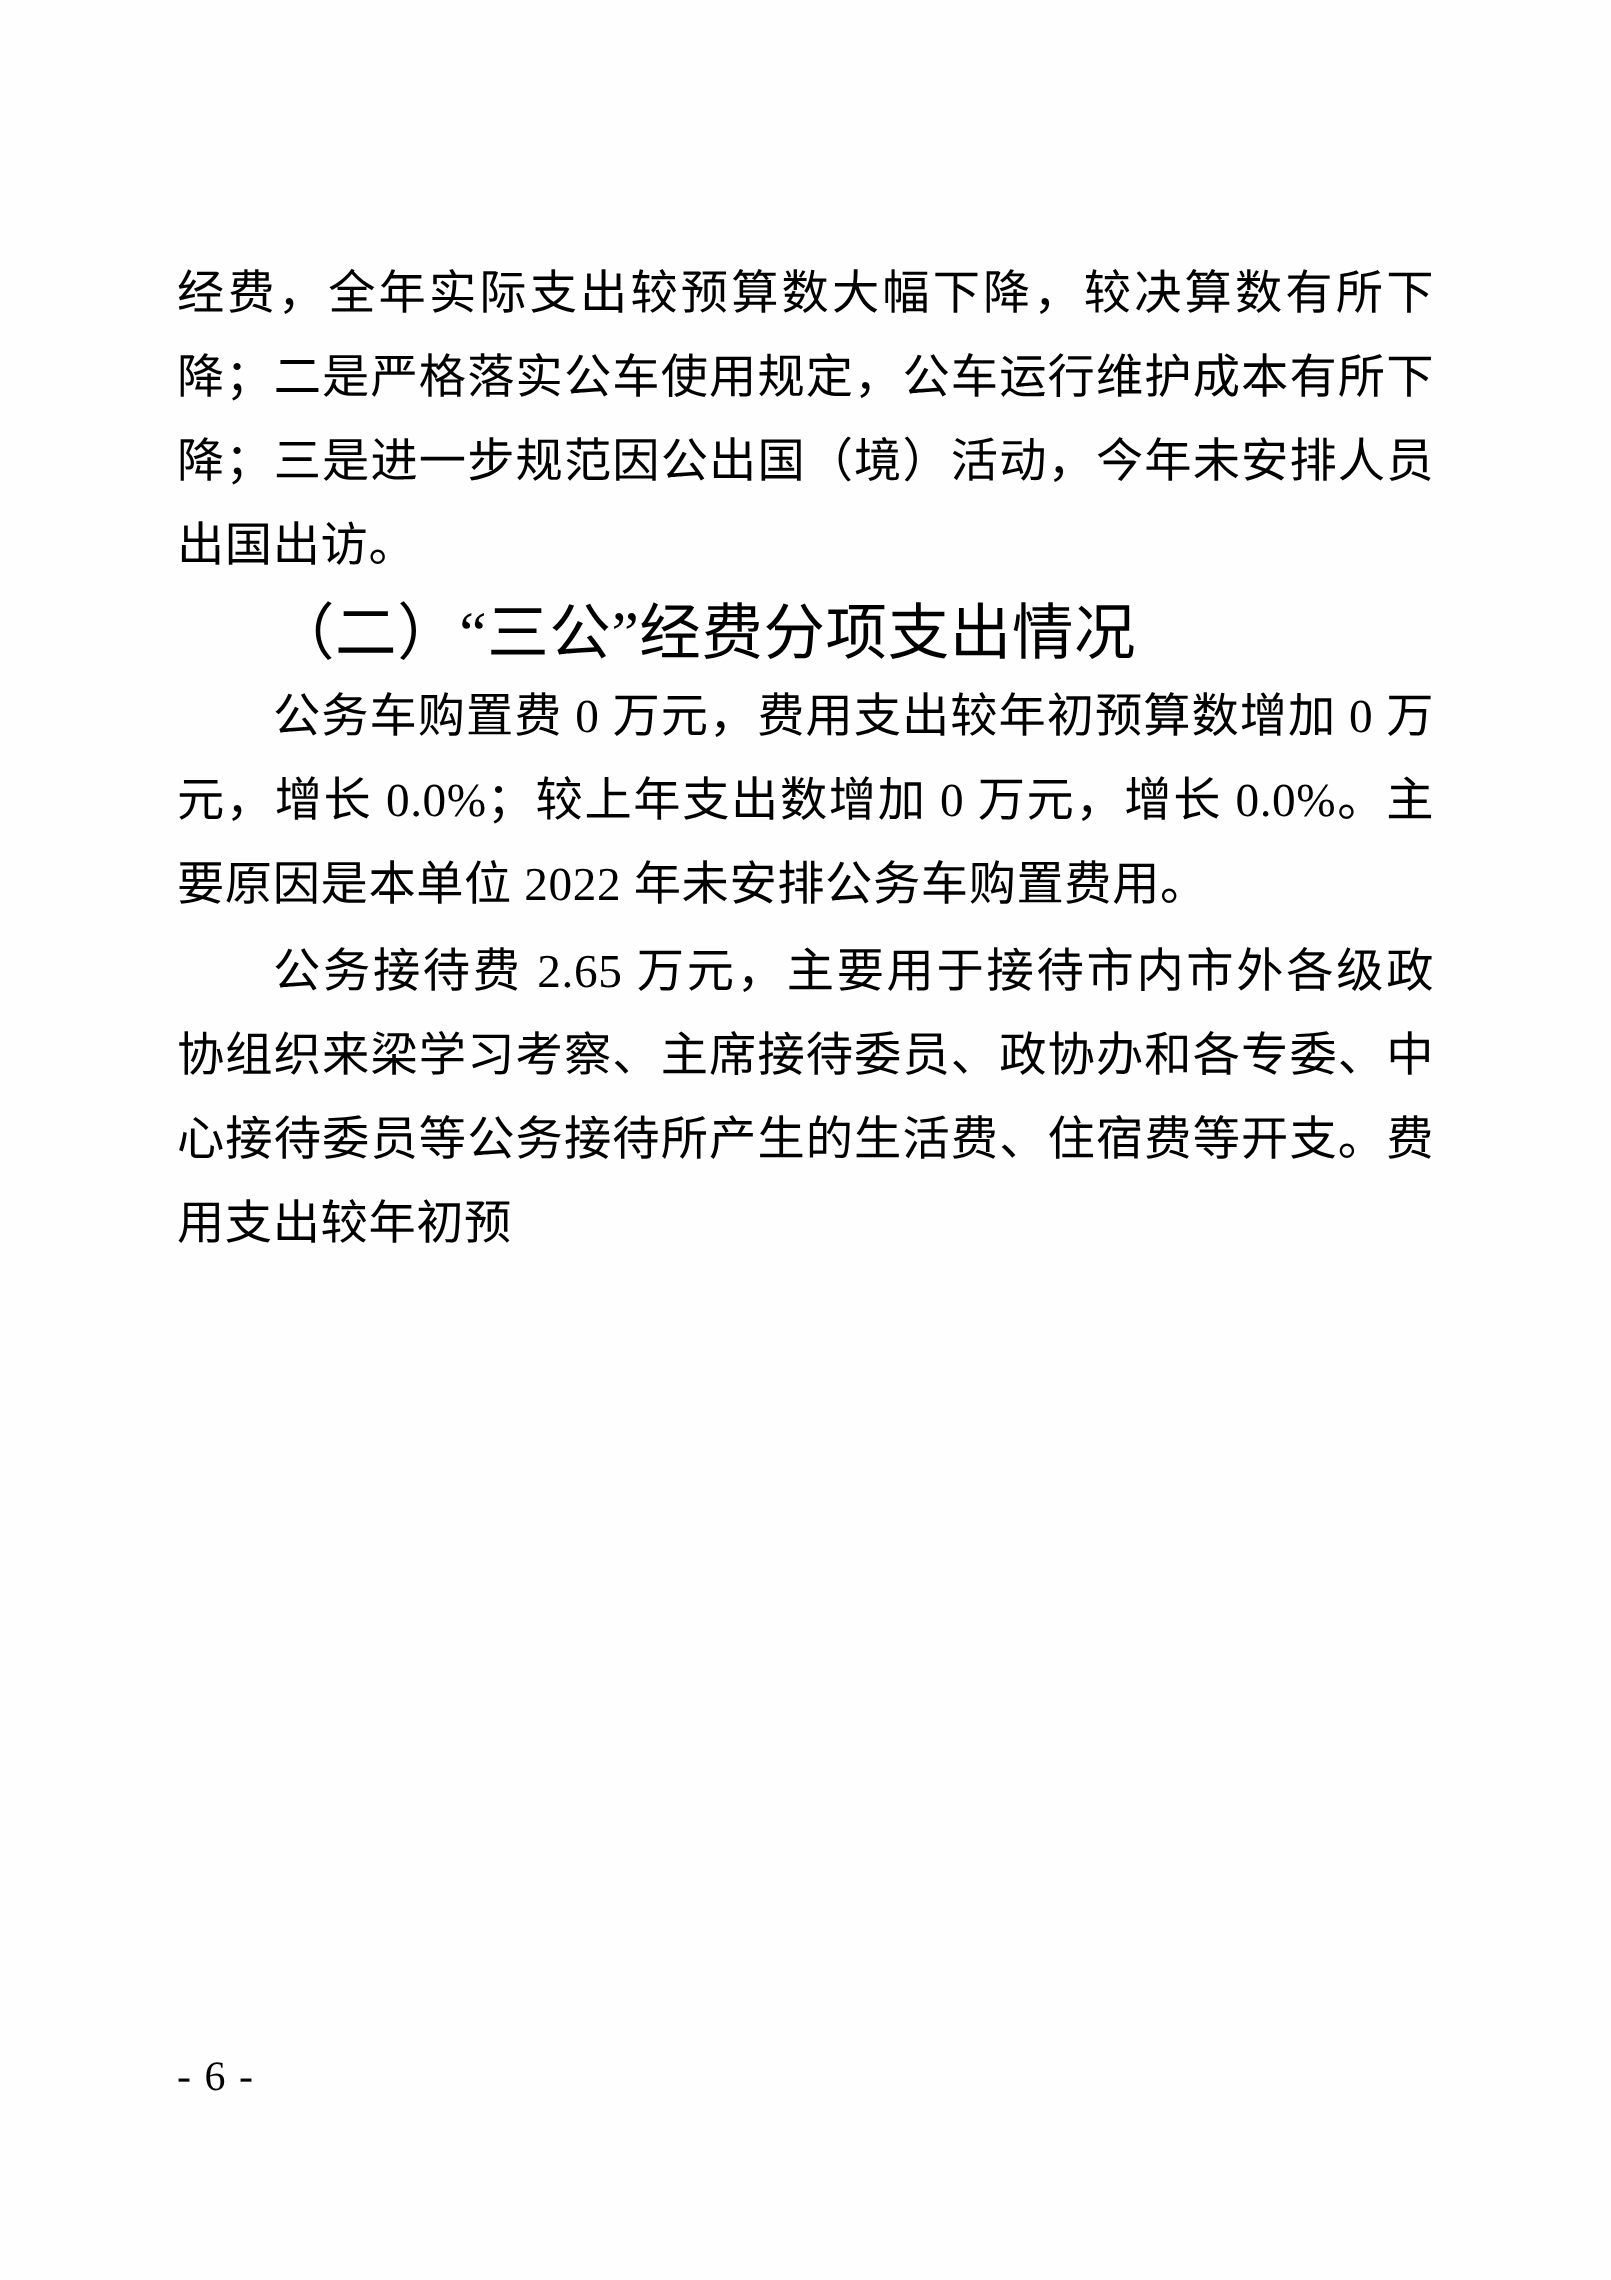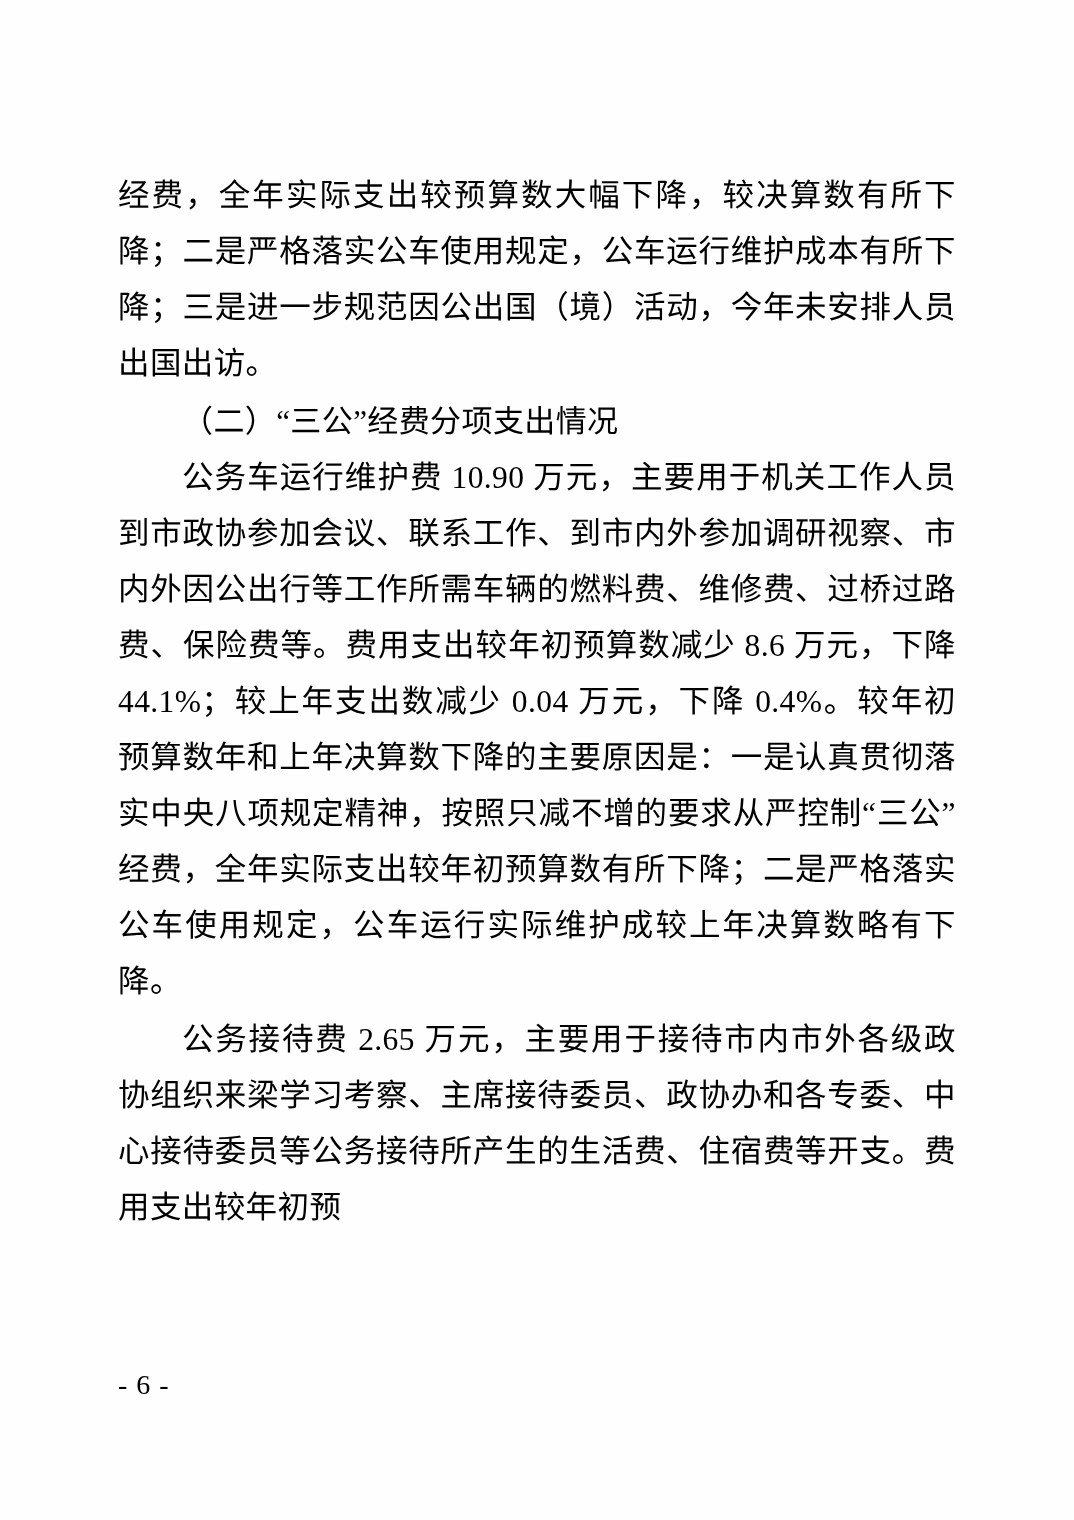--- a/index.html
+++ b/index.html
@@ -31,21 +31,21 @@
     text-align: justify;
     text-justify: inter-ideograph;
     margin: 0 0 2px 0;
     letter-spacing: 0.4px;
     font-family: "Liberation Serif", "DejaVu Serif", serif;
   }
   .para.indent {
     text-indent: 64px;
   }
   .heading {
-    font-size: 31px;
+    font-size: 41px;
     line-height: 56px;
     text-indent: 64px;
     margin: 0;
     letter-spacing: 0.4px;
     font-family: "Liberation Serif", "DejaVu Serif", serif;
   }
   .page-number {
     position: absolute;
     left: 118px;
     top: 1368px;
@@ -63,22 +63,22 @@
 
 <div class="page">
 
   <div class="content">
 
     <p class="para">经费，全年实际支出较预算数大幅下降，较决算数有所下降；二是严格落实公车使用规定，公车运行维护成本有所下降；三是进一步规范因公出国（境）活动，今年未安排人员出国出访。</p>
 
     <p class="heading">（二）“三公”经费分项支出情况</p>
 
 
+    <p class="para indent">公务车购置费 0 万元，费用支出较年初预算数增加 0 万元，增长 0.0%；较上年支出数增加 0 万元，增长 0.0%。主要原因是本单位 2022 年未安排公务车购置费用。</p>
 
-    <p class="para indent">公务车运行维护费 10.90 万元，主要用于机关工作人员到市政协参加会议、联系工作、到市内外参加调研视察、市内外因公出行等工作所需车辆的燃料费、维修费、过桥过路费、保险费等。费用支出较年初预算数减少 8.6 万元，下降 44.1%；较上年支出数减少 0.04 万元，下降 0.4%。较年初预算数年和上年决算数下降的主要原因是：一是认真贯彻落实中央八项规定精神，按照只减不增的要求从严控制“三公”经费，全年实际支出较年初预算数有所下降；二是严格落实公车使用规定，公车运行实际维护成较上年决算数略有下降。</p>
 
     <p class="para indent">公务接待费 2.65 万元，主要用于接待市内市外各级政协组织来梁学习考察、主席接待委员、政协办和各专委、中心接待委员等公务接待所产生的生活费、住宿费等开支。费用支出较年初预</p>
 
   </div>
 
   <div class="page-number">- 6 -</div>
 
 </div>
 
 </body></html>

